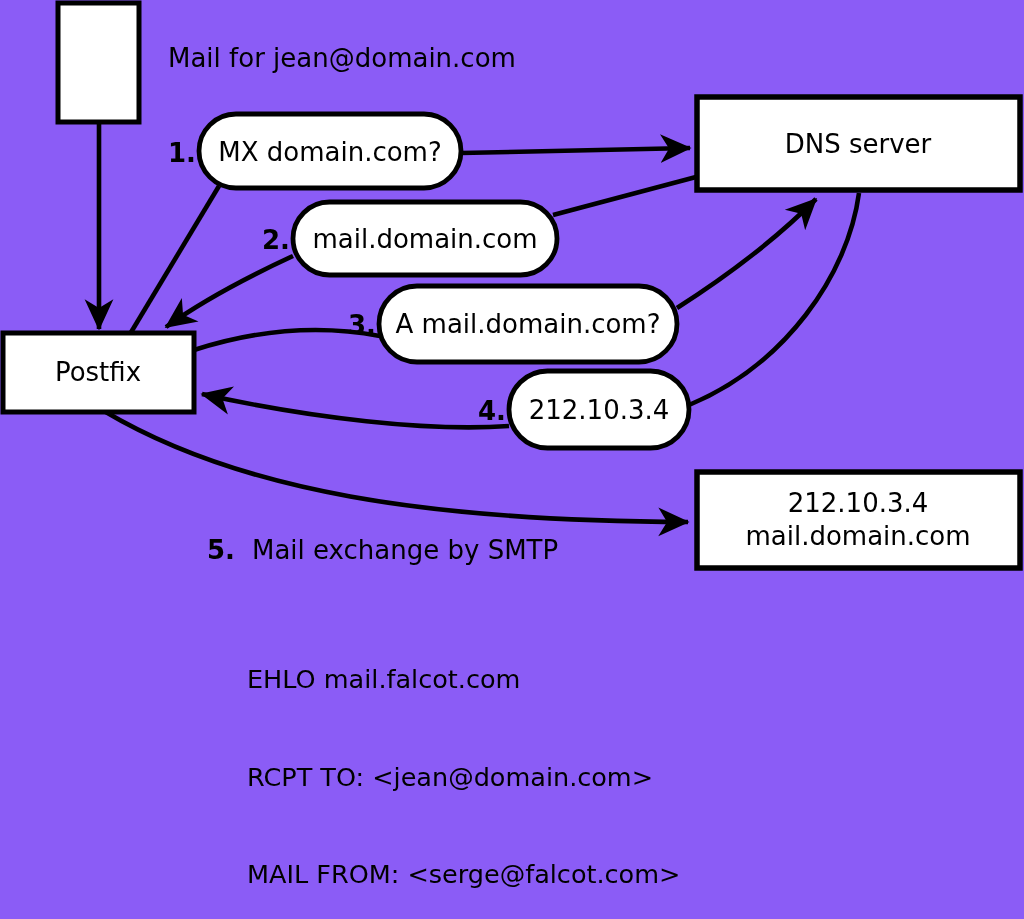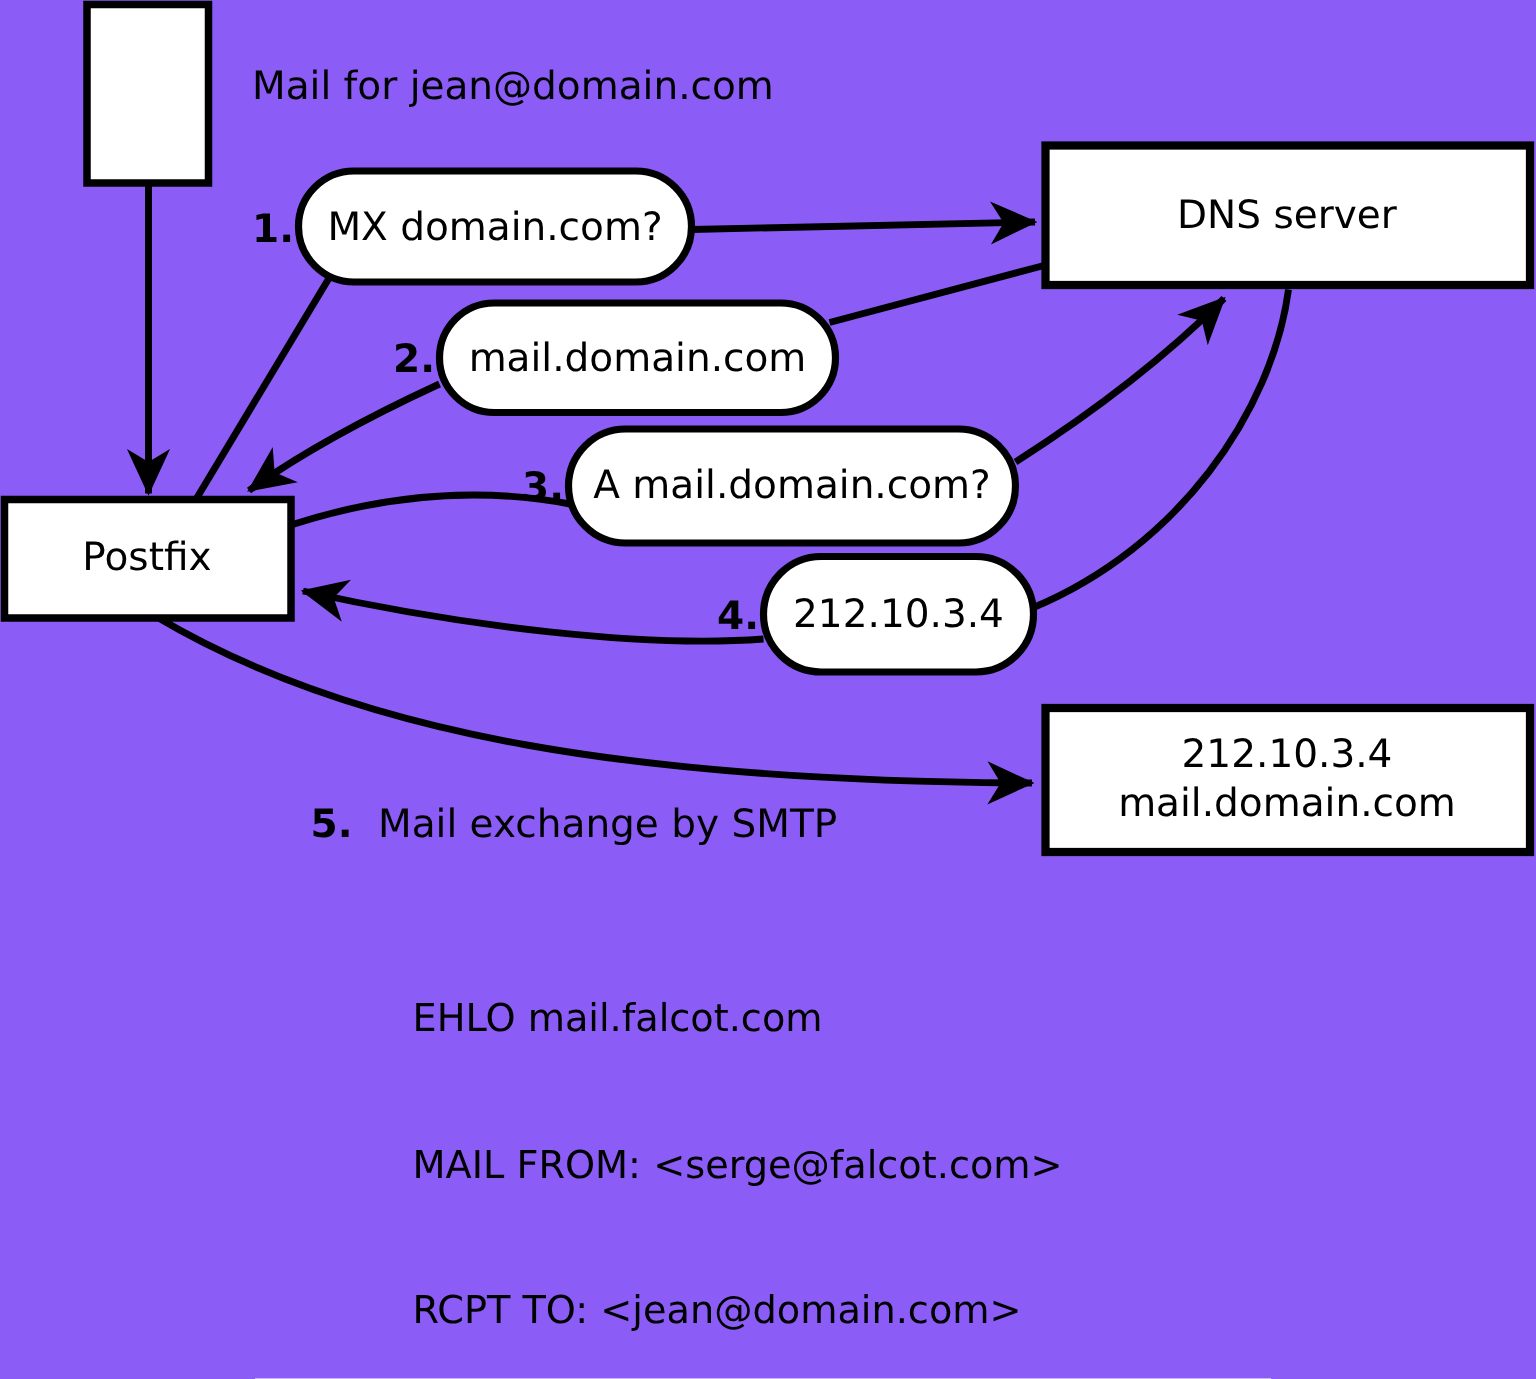--- a/index.html
+++ b/index.html
@@ -53,21 +53,20 @@
     position: absolute;
     left: 247px;
     top: 598px;
     font-size: 25.5px;
     line-height: 32.5px;
     white-space: pre;
     color: #000000;
   }
   .smtp-line {
     height: 32.5px;
-    margin-left: 28px;
   }
 </style>
 </head>
 <body>
 
 <div id="stage">
 
   <svg id="diagram-svg" width="1024" height="919" viewBox="0 0 1024 919">
     <defs>
       <marker id="arrow" viewBox="0 0 10 10" refX="9.5" refY="5" markerWidth="6.8" markerHeight="6.8" orient="auto-start-reverse">
@@ -114,22 +113,22 @@
     <rect class="pill" x="509" y="371" width="180" height="77" rx="38.5" ry="38.5"></rect>
     <text class="num" x="506" y="411" text-anchor="end" dominant-baseline="central">4.</text>
     <text x="599" y="410" text-anchor="middle" dominant-baseline="central">212.10.3.4</text>
 
     <text class="num" x="207" y="550" dominant-baseline="central">5.</text>
     <text x="252" y="550" dominant-baseline="central">Mail exchange by SMTP</text>
   </svg>
 
   <div id="smtp-transcript">
     <div class="smtp-line">EHLO mail.falcot.com</div>
+    <div class="smtp-line">RCPT TO: &lt;jean@domain.com&gt;</div>
     <div class="smtp-line">MAIL FROM: &lt;serge@falcot.com&gt;</div>
-    <div class="smtp-line">RCPT TO: &lt;jean@domain.com&gt;</div>
     
     
     
     
     
     
     
   </div>
 
 </div>

